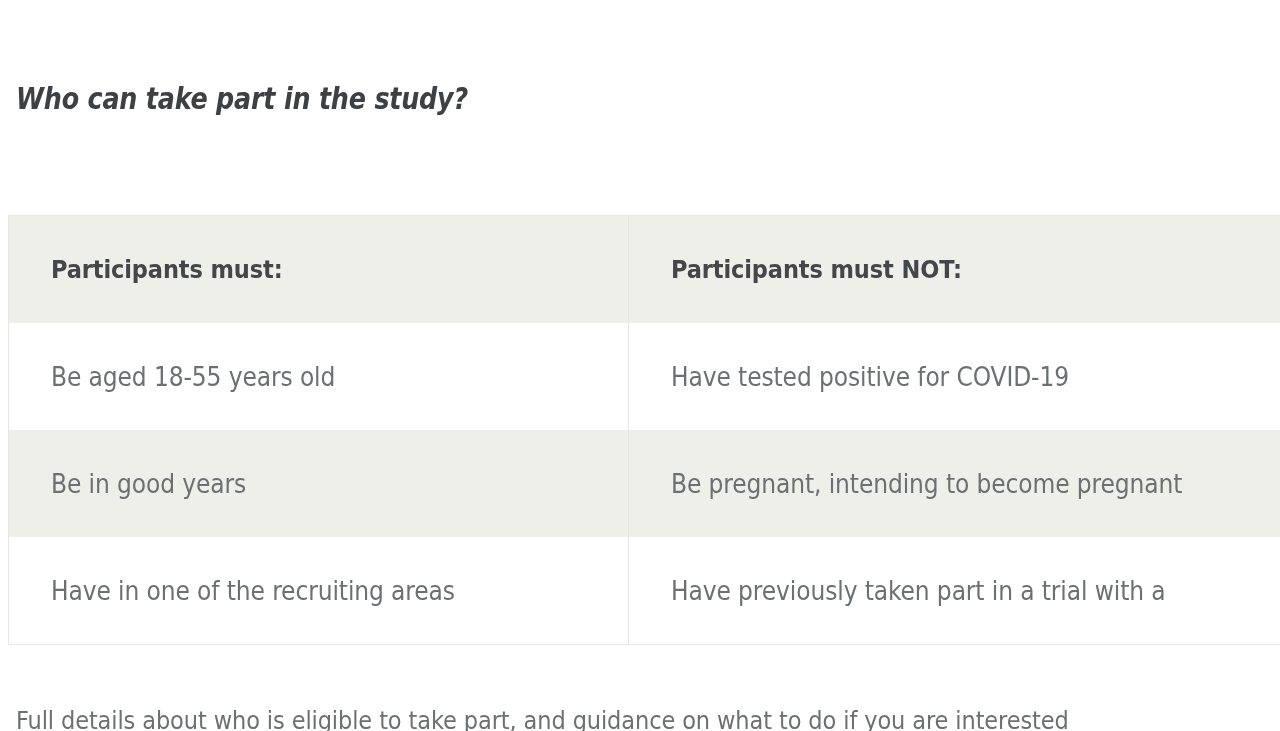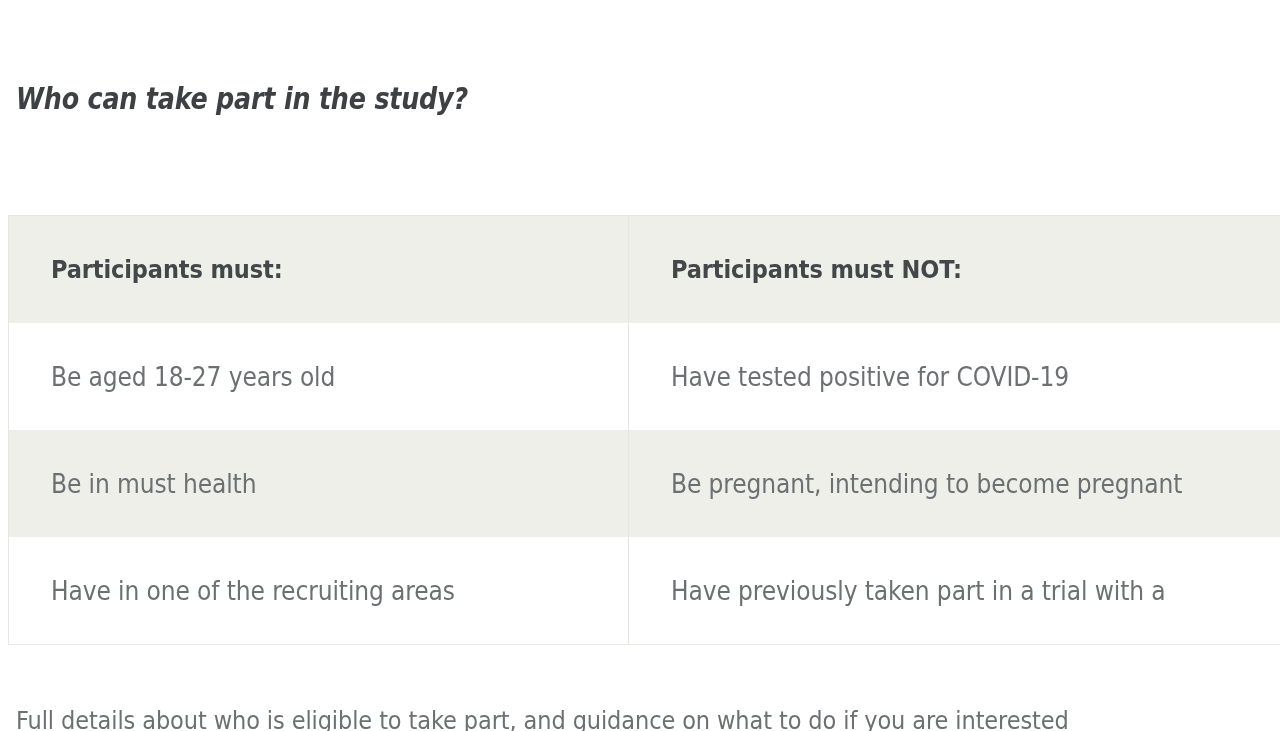--- a/index.html
+++ b/index.html
@@ -135,25 +135,25 @@
         <col class="col-b">
       </colgroup>
       <thead>
         <tr>
           <th>Participants must:</th>
           <th>Participants must NOT:</th>
         </tr>
       </thead>
       <tbody>
         <tr>
-          <td>Be aged 18-27 years old</td>
+          <td>Be aged 18-55 years old</td>
           <td>Have tested positive for COVID-19</td>
         </tr>
         <tr class="striped">
-          <td>Be in must health</td>
+          <td>Be in good years</td>
           <td>Be pregnant, intending to become pregnant</td>
         </tr>
         <tr>
           <td>Have in one of the recruiting areas</td>
           <td>Have previously taken part in a trial with a</td>
         </tr>
       </tbody>
     </table>
   </div>
 

